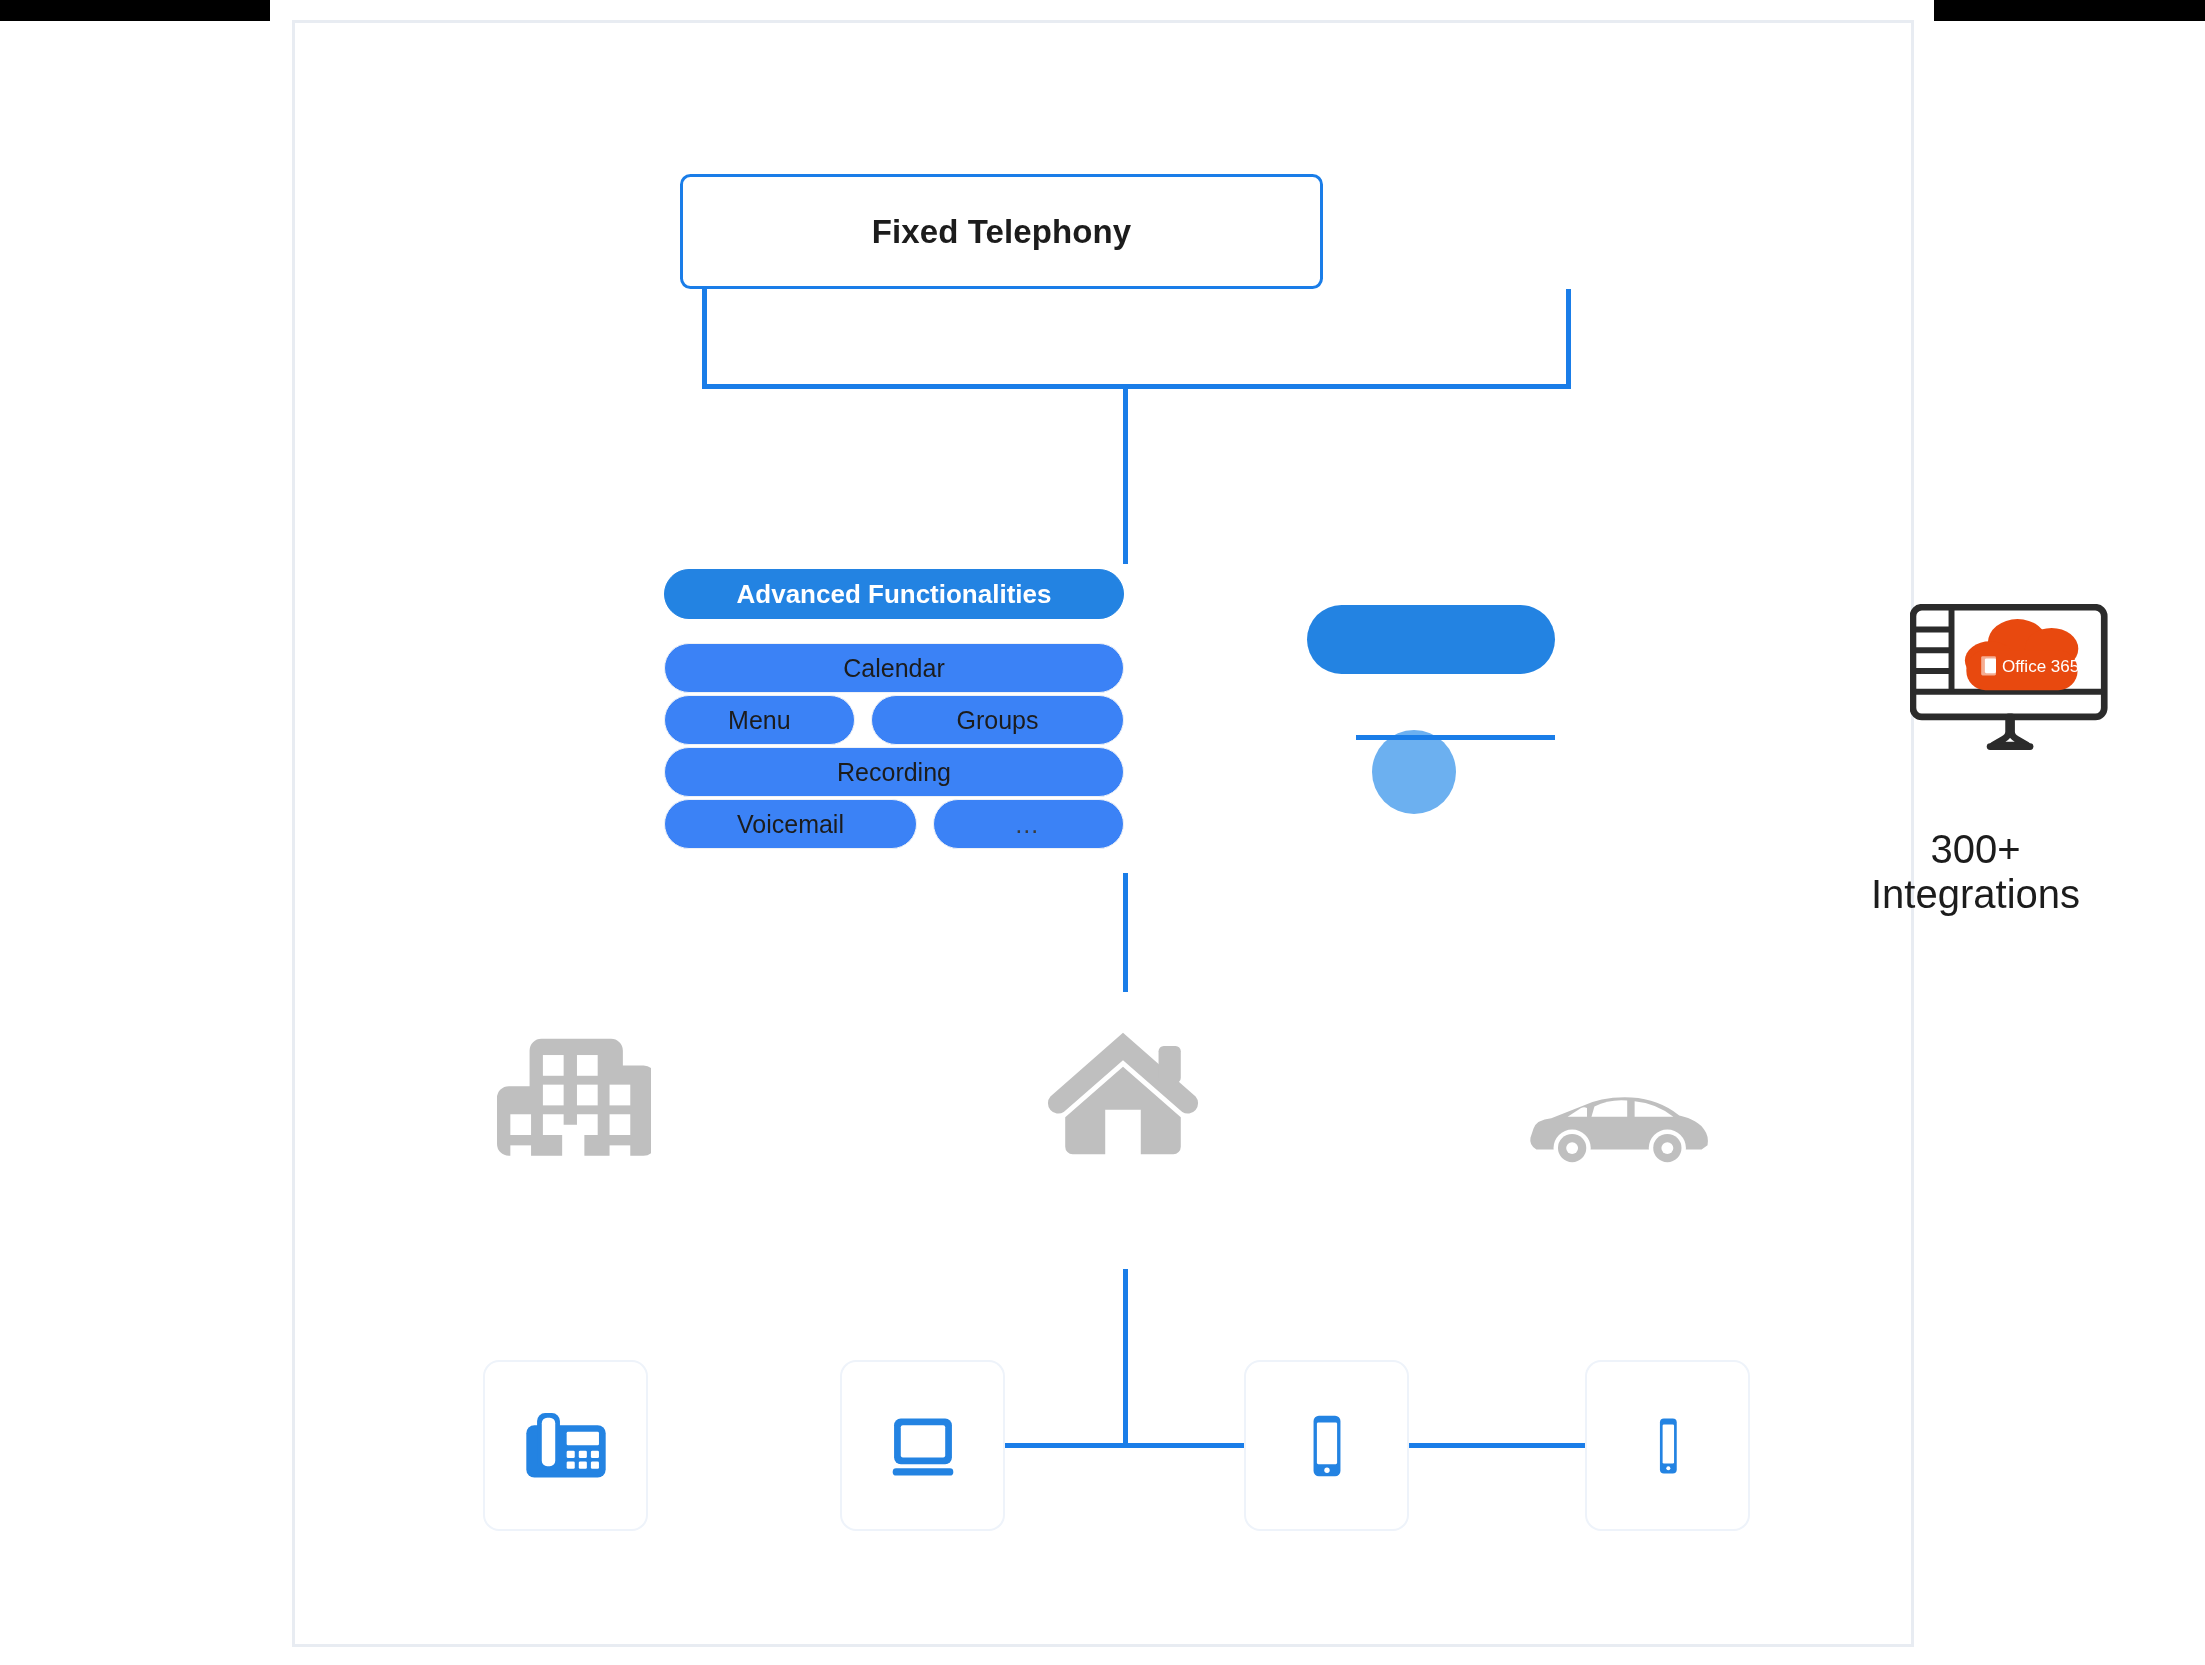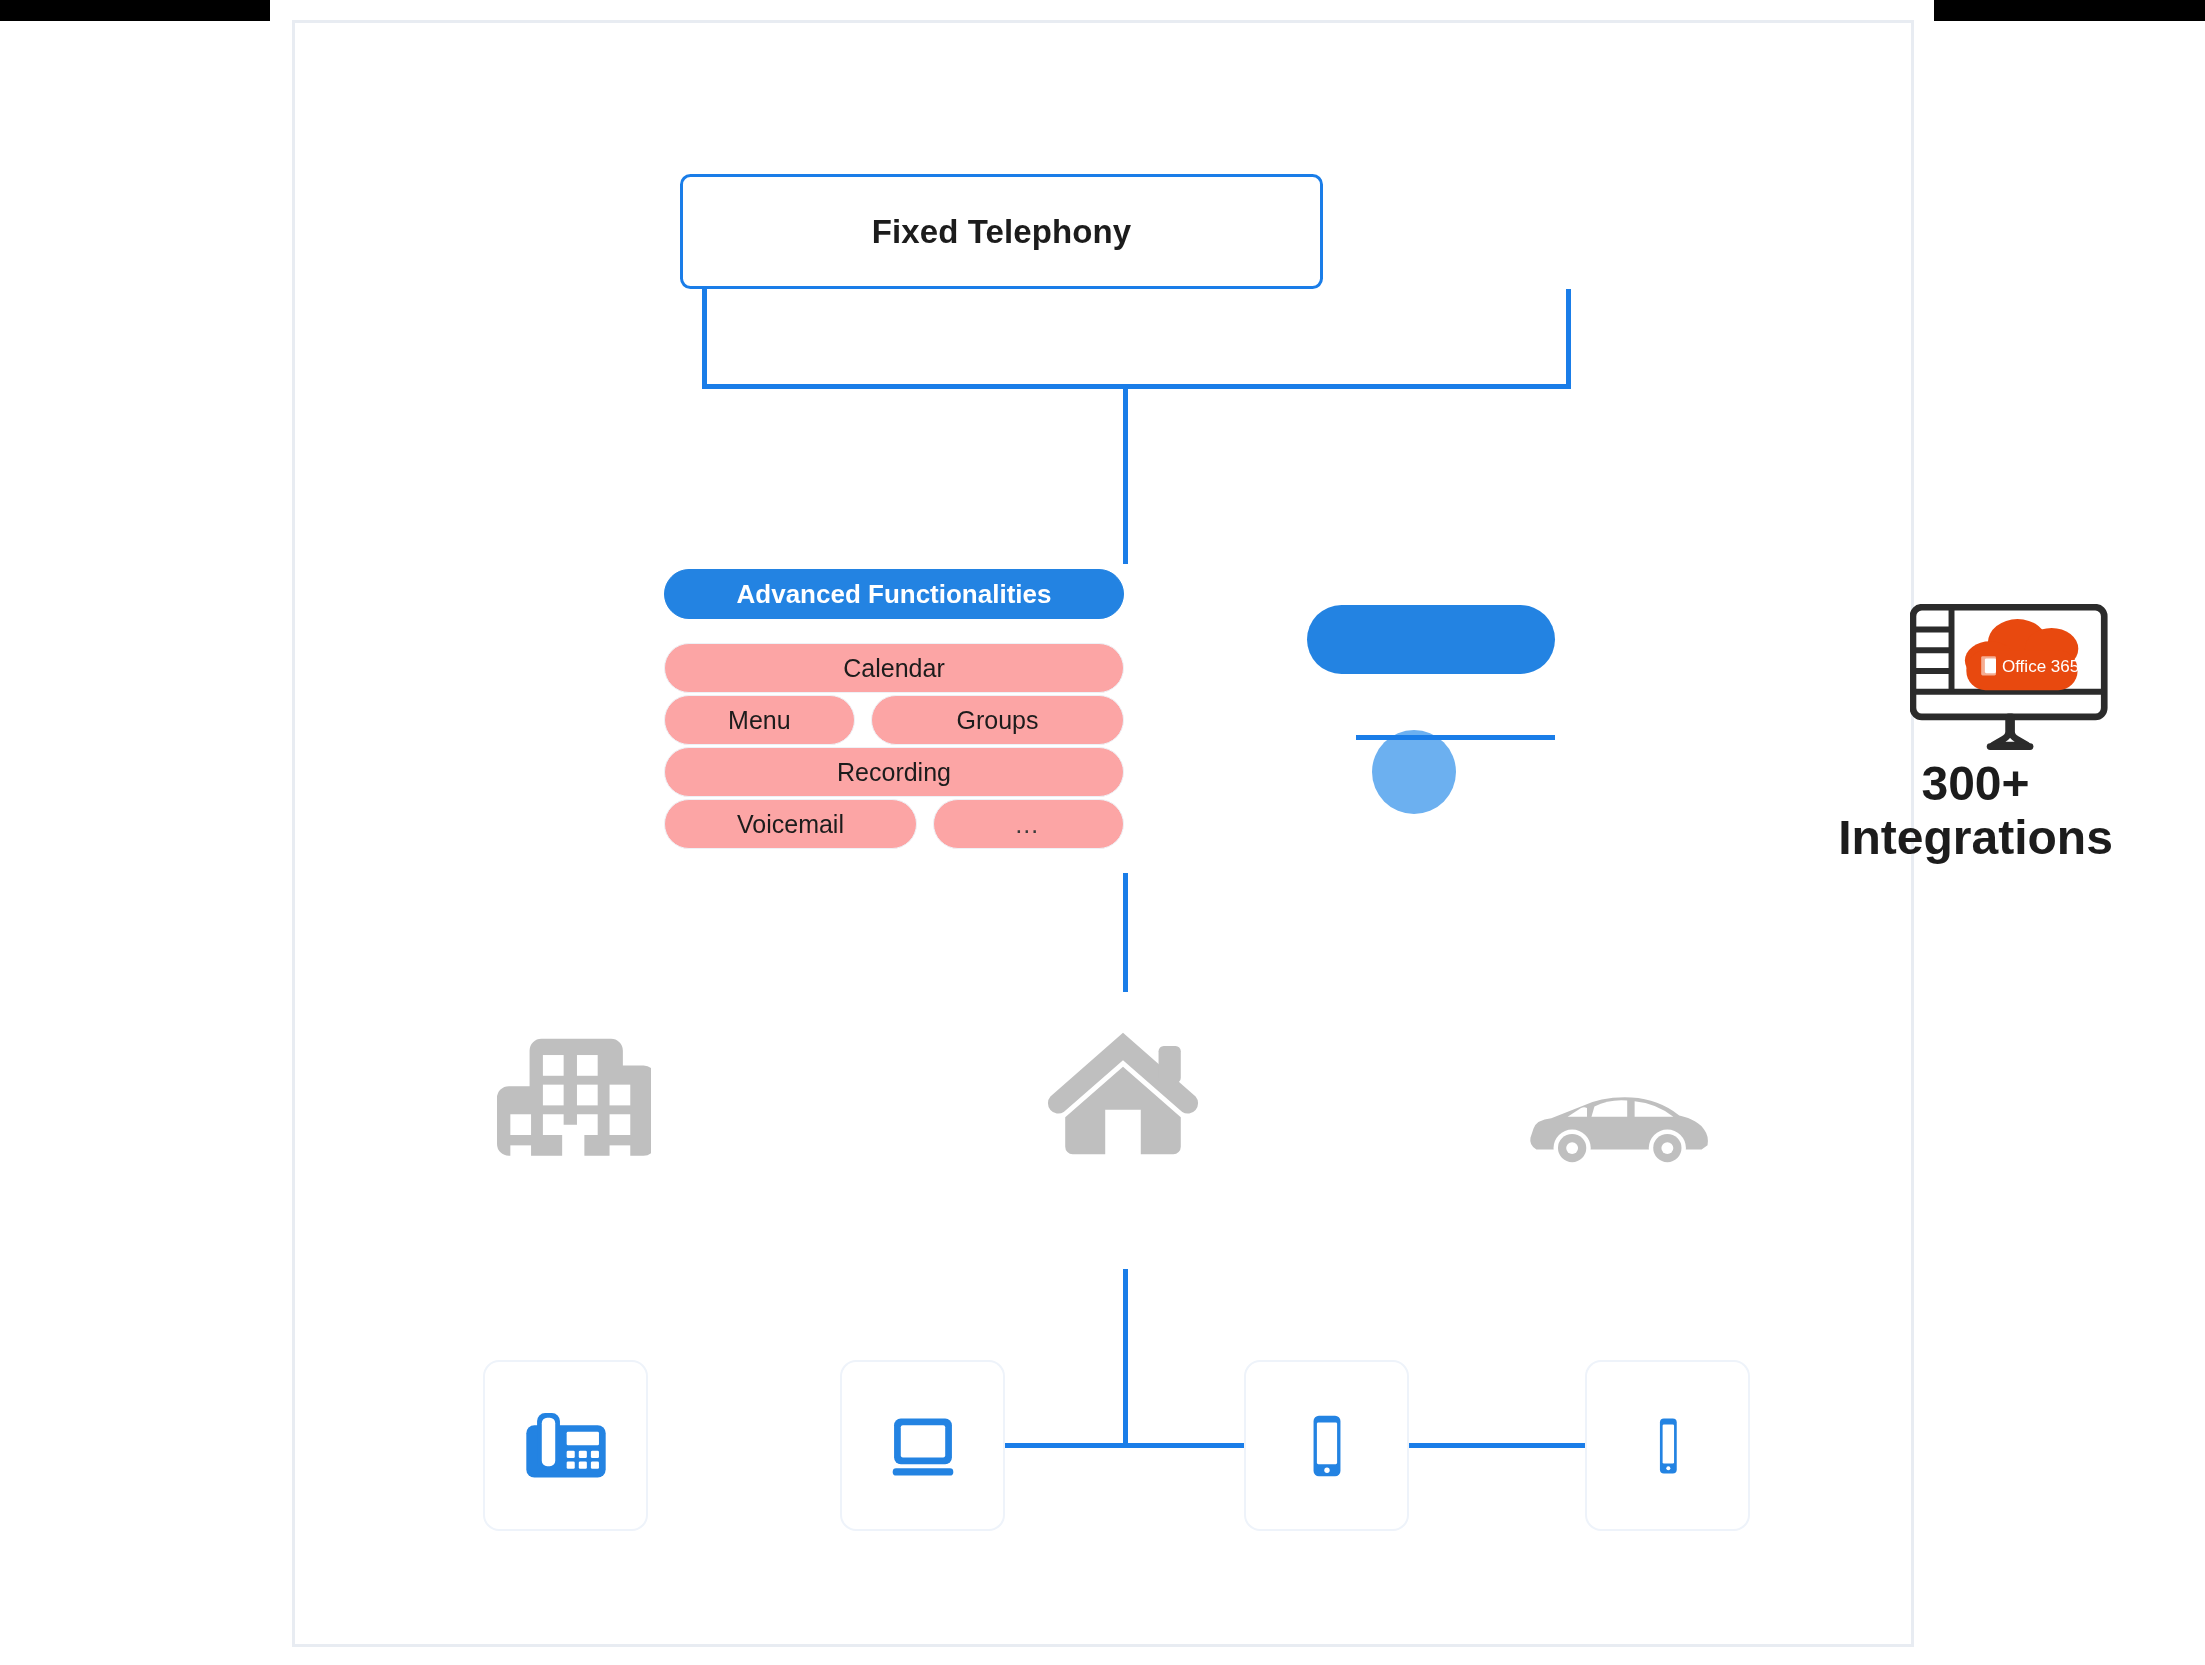--- a/index.html
+++ b/index.html
@@ -24,38 +24,38 @@
   
   .ln{position:absolute;background:#1a7de8;}
   .lnv{width:4.5px;}
   .lnh{height:4.5px;}
 
   
   .pillwrap{position:absolute;left:369px;top:546px;width:460px;}
   .pillrow{display:flex;gap:16.3px;margin-bottom:2px;}
   .pill{box-sizing:border-box;height:50px;border-radius:25px;display:flex;
         align-items:center;justify-content:center;font-size:25px;color:#1c1c1c;
-        background:#fca5a5;border:1.5px solid #eef1f6;}
+        background:#3b82f6;border:1.5px solid #eef1f6;}
   .pill.head{background:#2383e2;border-color:#2383e2;color:#ffffff;font-weight:700;
              width:100%;font-size:26px;}
   .pill.wide{width:100%;}
   .pill.half{flex:1;}
   .pill.grow{flex:1.33;}
   .pill.dots{flex:1;letter-spacing:3.7px;font-size:25px;color:#3a3a3a;}
 
   
   #logo-pill{position:absolute;left:1012px;top:582px;width:248px;height:69px;
              border-radius:35px;background:#2383e2;}
   #logo-dot{position:absolute;left:1077px;top:707px;width:84px;height:84px;
             border-radius:50%;background:#6cb0f0;}
 
   
   #o365{position:absolute;left:1573px;top:581px;width:215px;height:154px;padding-left:42px;}
-  #o365cap{position:absolute;left:1504px;top:734px;width:353px;text-align:center;
-           font-size:48px;font-weight:700;color:#1c1c1c;line-height:1.12;}
+  #o365cap{position:absolute;left:1504px;top:804px;width:353px;text-align:center;
+           font-size:40px;font-weight:400;color:#1c1c1c;line-height:1.12;}
 
   
   .gicon{position:absolute;}
 
   
   .devcard{position:absolute;box-sizing:border-box;width:165px;height:171px;
            border-radius:16.3px;background:#ffffff;border:2.2px solid #eef3fa;
            display:flex;align-items:center;justify-content:center;}
 </style>
 </head>

